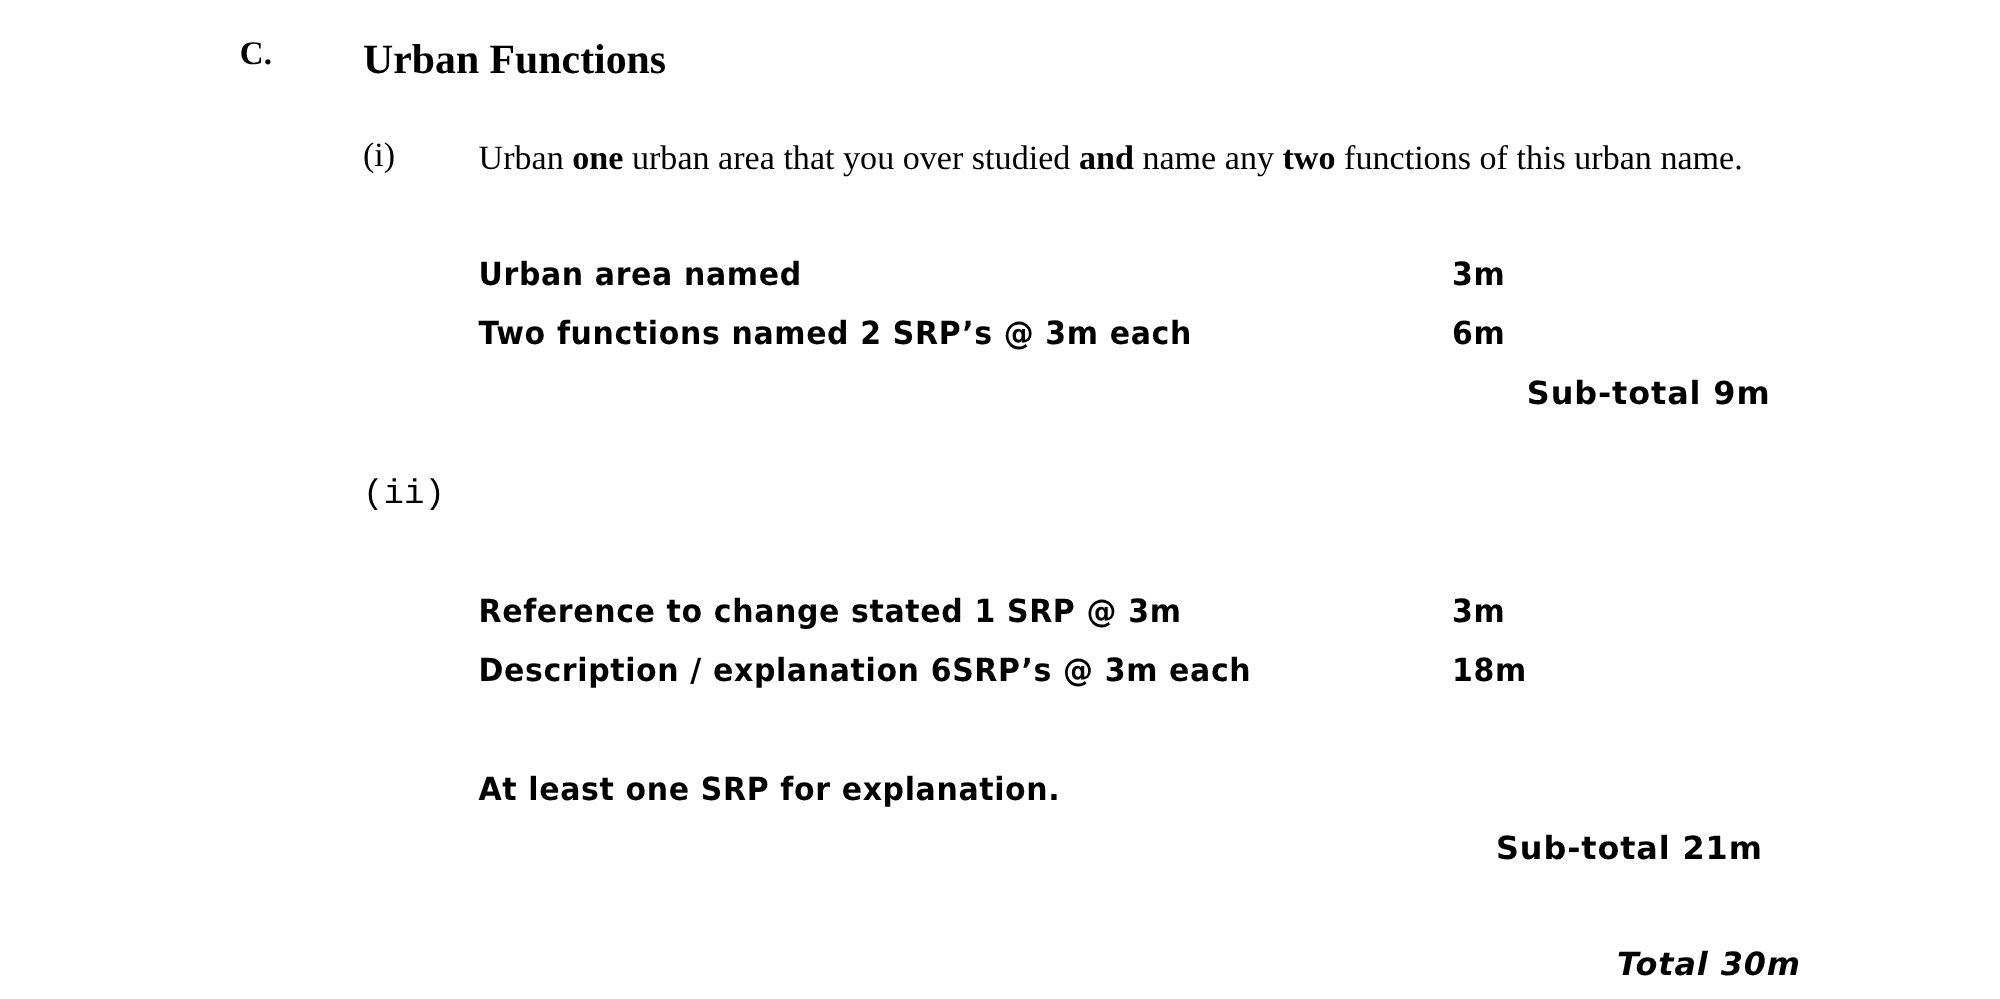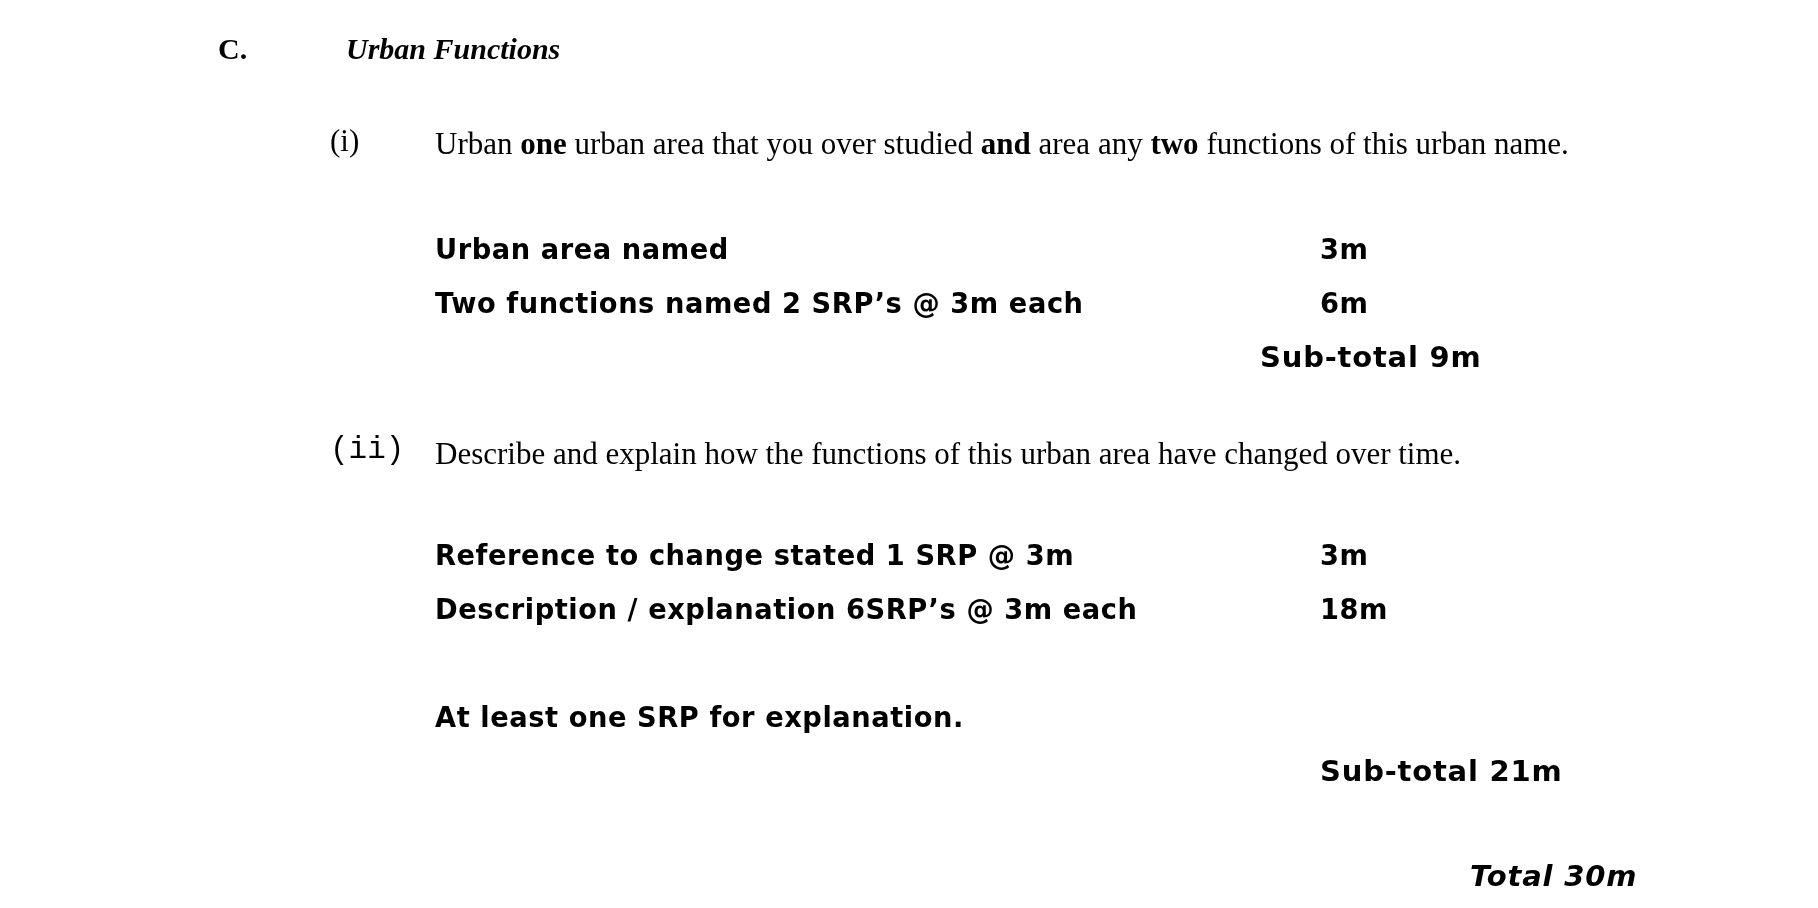--- a/index.html
+++ b/index.html
@@ -44,23 +44,22 @@
 
   
   .abs { position: absolute; white-space: nowrap; }
 
   
   #section-letter {
     left: 218px; top: 32px;
     font-size: 30px;
   }
   #section-title {
-    left: 346px; top: 32px;
-    font-size: 30px;
-    font-style: italic;
+    left: 330px; top: 32px;
+    font-size: 38px;
   }
 
   .part-label {
     font-family: "Liberation Serif", "DejaVu Serif", serif;
     font-size: 31px;
     color: #000000;
   }
 
   #part-i-label  { left: 330px; top: 123px; }
   #part-ii-label { left: 330px; top: 432px; font-family: Liberation Mono, monospace; }
@@ -88,53 +87,52 @@
   }
   .mark-right {
     position: absolute;
   }
 
   
   #row1-text  { top: 226px; }
   #row1-value { top: 226px; }
   #row2-text  { top: 280px; }
   #row2-value { top: 280px; }
-  #subtotal-1 { left: 1260px; top: 334px; }
+  #subtotal-1 { left: 1388px; top: 334px; }
 
   #row3-text  { top: 532px; }
   #row3-value { top: 532px; }
   #row4-text  { top: 586px; }
   #row4-value { top: 586px; }
   #row5-text  { top: 694px; }
-  #subtotal-2 { left: 1320px; top: 748px; }
+  #subtotal-2 { left: 1360px; top: 748px; }
   #grand-total{ left: 1470px; top: 853px; font-style: italic; }
 </style>
 </head>
 <body>
 
 <div class="page">
 
   <div class="abs serif-bold" id="section-letter">C.</div>
   <div class="abs serif-bold" id="section-title">Urban Functions</div>
 
   <div class="abs part-label" id="part-i-label">(i)</div>
 
-  <div class="question-text" id="part-i-question"><span>Urban </span><span class="serif-bold">one</span><span> urban area that you over studied </span><span class="serif-bold">and</span><span> area any </span><span class="serif-bold">two</span><span> functions of this urban name.</span></div>
+  <div class="question-text" id="part-i-question"><span>Urban </span><span class="serif-bold">one</span><span> urban area that you over studied </span><span class="serif-bold">and</span><span> name any </span><span class="serif-bold">two</span><span> functions of this urban name.</span></div>
 
   <div class="mark mark-line" id="row1-text">Urban area named</div>
   <div class="mark mark-value" id="row1-value">3m</div>
 
   <div class="mark mark-line" id="row2-text">Two functions named 2 SRP’s @ 3m each</div>
   <div class="mark mark-value" id="row2-value">6m</div>
 
   <div class="mark-total mark-right" id="subtotal-1">Sub-total 9m</div>
 
   <div class="abs part-label" id="part-ii-label">(ii)</div>
 
-  <div class="question-text" id="part-ii-question"><span>Describe and explain how the functions of this urban area have changed over time.</span></div>
 
   <div class="mark mark-line" id="row3-text">Reference to change stated 1 SRP @ 3m</div>
   <div class="mark mark-value" id="row3-value">3m</div>
 
   <div class="mark mark-line" id="row4-text">Description / explanation 6SRP’s @ 3m each</div>
   <div class="mark mark-value" id="row4-value">18m</div>
 
   <div class="mark mark-line" id="row5-text">At least one SRP for explanation.</div>
 
   <div class="mark-total mark-right" id="subtotal-2">Sub-total 21m</div>

